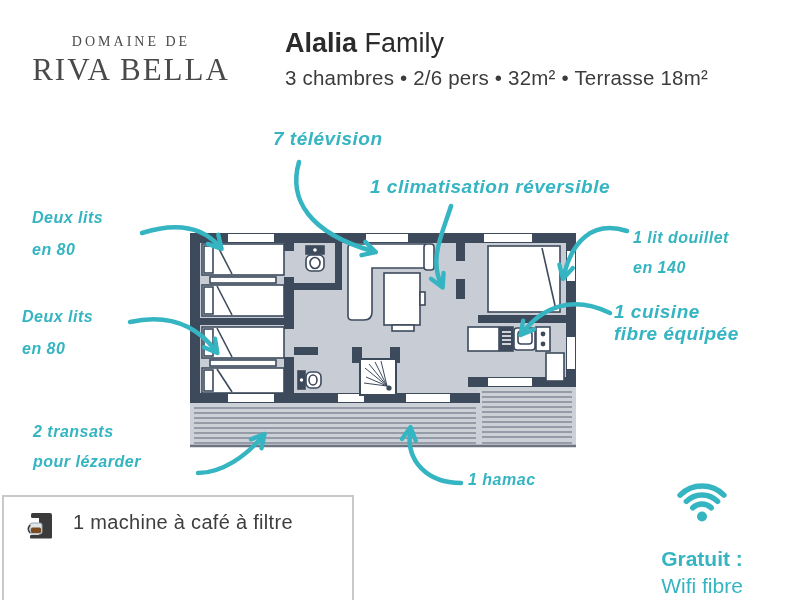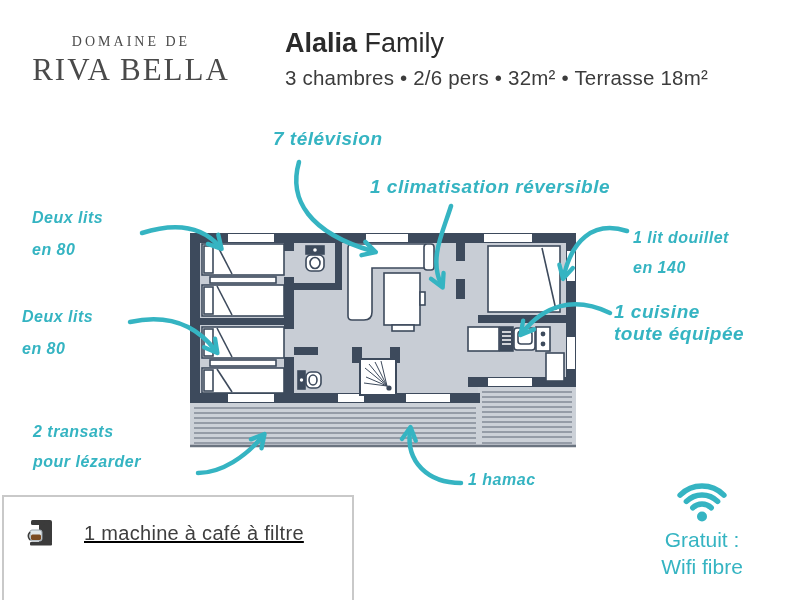--- a/index.html
+++ b/index.html
@@ -34,27 +34,27 @@
   #note-transats { left:33px;  top:417px; line-height:30px; }
   #note-hamac    { left:468px; top:471px; }
   
   #plan-svg   { position:absolute; left:188px; top:231px; }
   #arrows-svg { position:absolute; left:0; top:0; pointer-events:none; }
   
   .amenities {
     position:absolute; left:2px; top:495px; width:352px; height:120px;
     border:2px solid #c9c9c9; background:#ffffff; padding:14px 0 0 22px;
   }
-  .amenity { display:flex; align-items:center; gap:28px; height:44px;text-decoration:underline; }
+  .amenity { display:flex; gap:17px; height:44px; }
   .amenity .label { font-size:20px; color:#3e3e3e; letter-spacing:0.3px; }
   .amenity .aicon { width:30px; height:30px; flex:0 0 30px; }
   
   .wifi { position:absolute; left:638px; top:476px; width:128px; text-align:center; color:#35b4c2; }
   .wifi .wicon { display:inline-block; }
-  .wifi .w1 { font-size:21px; font-weight:normal; margin-top:2px; }
+  .wifi .w1 { font-size:21px; font-weight:bold; margin-top:21px; }
   .wifi .w2 { font-size:21px; margin-top:3px; }
 </style>
 </head>
 <body>
 
 <div class="logo">
   <div class="l1">DOMAINE DE</div>
   <div class="l2">RIVA BELLA</div>
 </div>
 <div class="title">
@@ -71,21 +71,21 @@
 <div class="note" id="note-beds-mid">
   <span class="ln">Deux lits</span>
   <span class="ln">en 80</span>
 </div>
 <div class="note" id="note-bed140">
   <span class="ln">1 lit douillet</span>
   <span class="ln">en 140</span>
 </div>
 <div class="note" id="note-cuisine">
   <span class="ln">1 cuisine</span>
-  <span class="ln">toute équipée</span>
+  <span class="ln">fibre équipée</span>
 </div>
 <div class="note" id="note-transats">
   <span class="ln">2 transats</span>
   <span class="ln">pour lézarder</span>
 </div>
 <div class="note" id="note-hamac">1 hamac</div>
 
 <svg id="plan-svg" width="390" height="220" viewBox="0 0 390 220">
 
   <rect x="10" y="10" width="370" height="154" fill="#c8cdd5"></rect>

